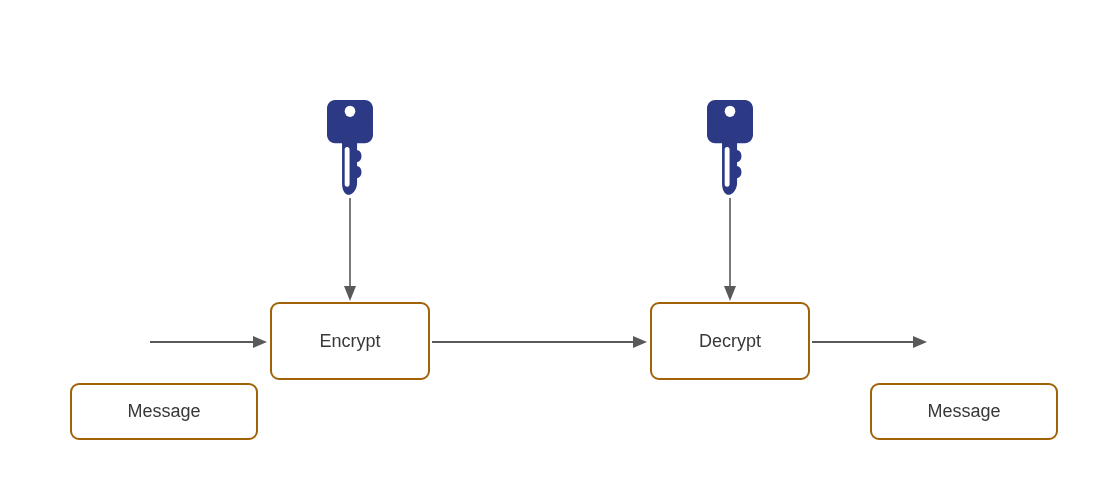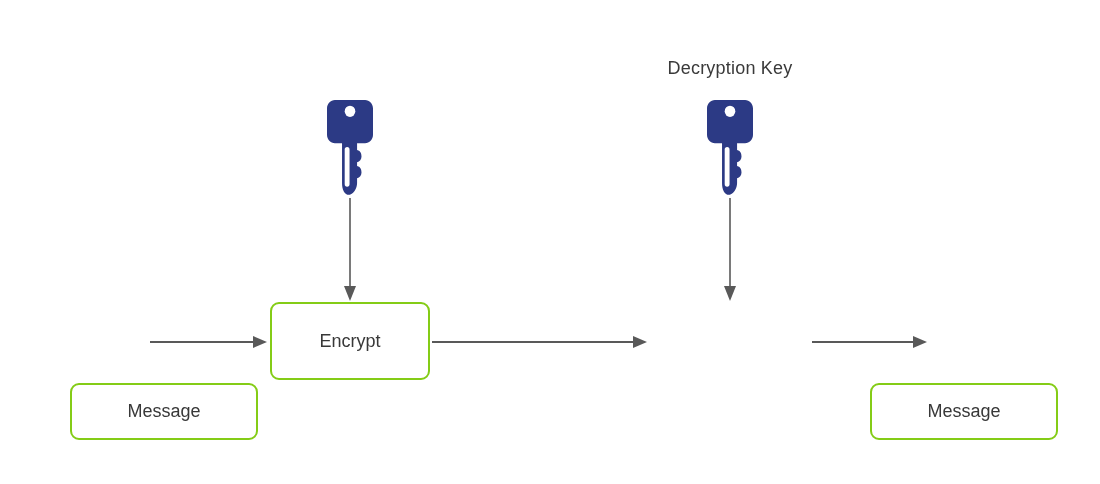--- a/index.html
+++ b/index.html
@@ -34,37 +34,36 @@
     position: absolute;
     left: 0;
     top: 0;
     width: 1100px;
     height: 484px;
   }
   .box {
     position: absolute;
     box-sizing: border-box;
     background: #ffffff;
-    border: 2px solid #84cc16;
+    border: 2px solid #a16207;
     border-radius: 9px;
     display: flex;
     align-items: center;
     justify-content: center;
     font-size: 18px;
     color: #383838;
   }
   .process-box { width: 160px; height: 78px; top: 302px; }
   .data-box    { width: 188px; height: 57px; top: 383px; }
 </style>
 </head>
 <body>
 
 <div class="canvas">
 
-  <div class="key-label" style="left: 620px;">Decryption Key</div>
 
   <div class="key-icon" style="left: 327px;">
     <svg width="46" height="98" viewBox="0 0 52 104" preserveAspectRatio="none">
       <path d="M9,0 H43 C48,0 52,4 52,9 V37 C52,42 48,46 43,46 H34
                V53 C38.5,54 39,57.5 39,60 C39,63 37,65.5 34,66
                V70 C38.5,71 39,74.5 39,77 C39,80 37,82.5 34,83
                V88 C34,93 31,98 27,100 C24,101.5 21,100 19,97
                C17.5,94.5 17,91 17,88 V46 H9 C4,46 0,42 0,37 V9 C0,4 4,0 9,0 Z" fill="#2c3a85"></path>
       <circle cx="26" cy="12" r="6" fill="#ffffff"></circle>
       <rect x="20" y="50" width="5.5" height="42" rx="2.75" fill="#ffffff"></rect>
@@ -97,20 +96,23 @@
     <line x1="432" y1="342" x2="634" y2="342" stroke-width="2" stroke="#595959"></line>
     <polygon points="633,336 647,342 633,348" fill="#595959"></polygon>
 
     <line x1="812" y1="342" x2="914" y2="342" stroke-width="2" stroke="#595959"></line>
     <polygon points="913,336 927,342 913,348" fill="#595959"></polygon>
   </svg>
 
   <div class="box process-box" style="left: 270px;">
     <span>Encrypt</span>
   </div>
+  <div class="box process-box" style="left: 650px;">
+    <span>Decrypt</span>
+  </div>
 
   <div class="box data-box" style="left: 70px;">
     <span>Message</span>
   </div>
   <div class="box data-box" style="left: 870px;">
     <span>Message</span>
   </div>
 
 </div>
 

